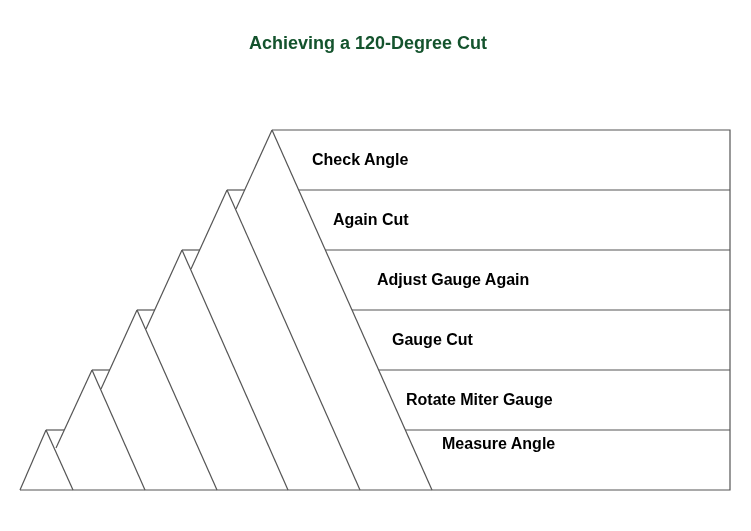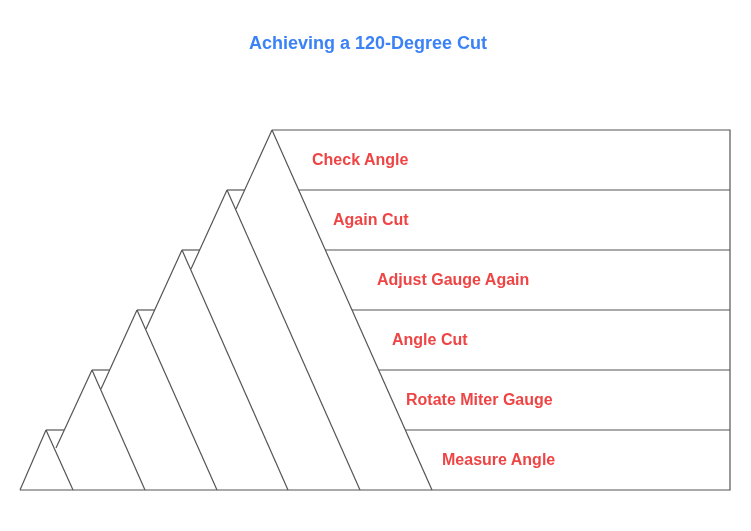--- a/index.html
+++ b/index.html
@@ -1,19 +1,19 @@
 <!DOCTYPE html>
 <html><head>
 <meta charset="utf-8">
 <style>
   html, body { margin: 0; padding: 0; background: #ffffff; }
   body { width: 751px; height: 531px; position: relative; overflow: hidden; font-family: "Liberation Sans", sans-serif; }
-  .title { position: absolute; left: 0; top: 33px; width: 736px; text-align: center; font-weight: bold; font-size: 18px; color: #3b82f6; }
+  .title { position: absolute; left: 0; top: 33px; width: 736px; text-align: center; font-weight: bold; font-size: 18px; color: #14532d; }
   svg { position: absolute; left: 0; top: 0; }
-  .step-label { position: absolute; font-weight: bold; font-size: 16px; color: #ef4444; white-space: nowrap; line-height: 20px; }
+  .step-label { position: absolute; font-weight: bold; font-size: 16px; color: #000000; white-space: nowrap; line-height: 20px; }
 </style>
 </head>
 <body>
 
 <div class="title">Achieving a 120-Degree Cut</div>
 
 <svg width="751" height="531" viewBox="0 0 751 531">
   <g fill="none" stroke="#555555" stroke-width="1.2">
 
     <polyline points="272,130 730,130 730,490 20,490"></polyline>
@@ -57,15 +57,15 @@
     <g>
       <line x1="236" y1="209" x2="272" y2="130"></line>
       <line x1="272" y1="130" x2="432" y2="490"></line>
     </g>
   </g>
 </svg>
 
 <div class="step-label" style="left:312px; top:150px;">Check Angle</div>
 <div class="step-label" style="left:333px; top:210px;">Again Cut</div>
 <div class="step-label" style="left:377px; top:270px;">Adjust Gauge Again</div>
-<div class="step-label" style="left:392px; top:330px;">Angle Cut</div>
+<div class="step-label" style="left:392px; top:330px;">Gauge Cut</div>
 <div class="step-label" style="left:406px; top:390px;">Rotate Miter Gauge</div>
-<div class="step-label" style="left:442px; top:450px;">Measure Angle</div>
+<div class="step-label" style="left:442px; top:434px;">Measure Angle</div>
 
 </body></html>

